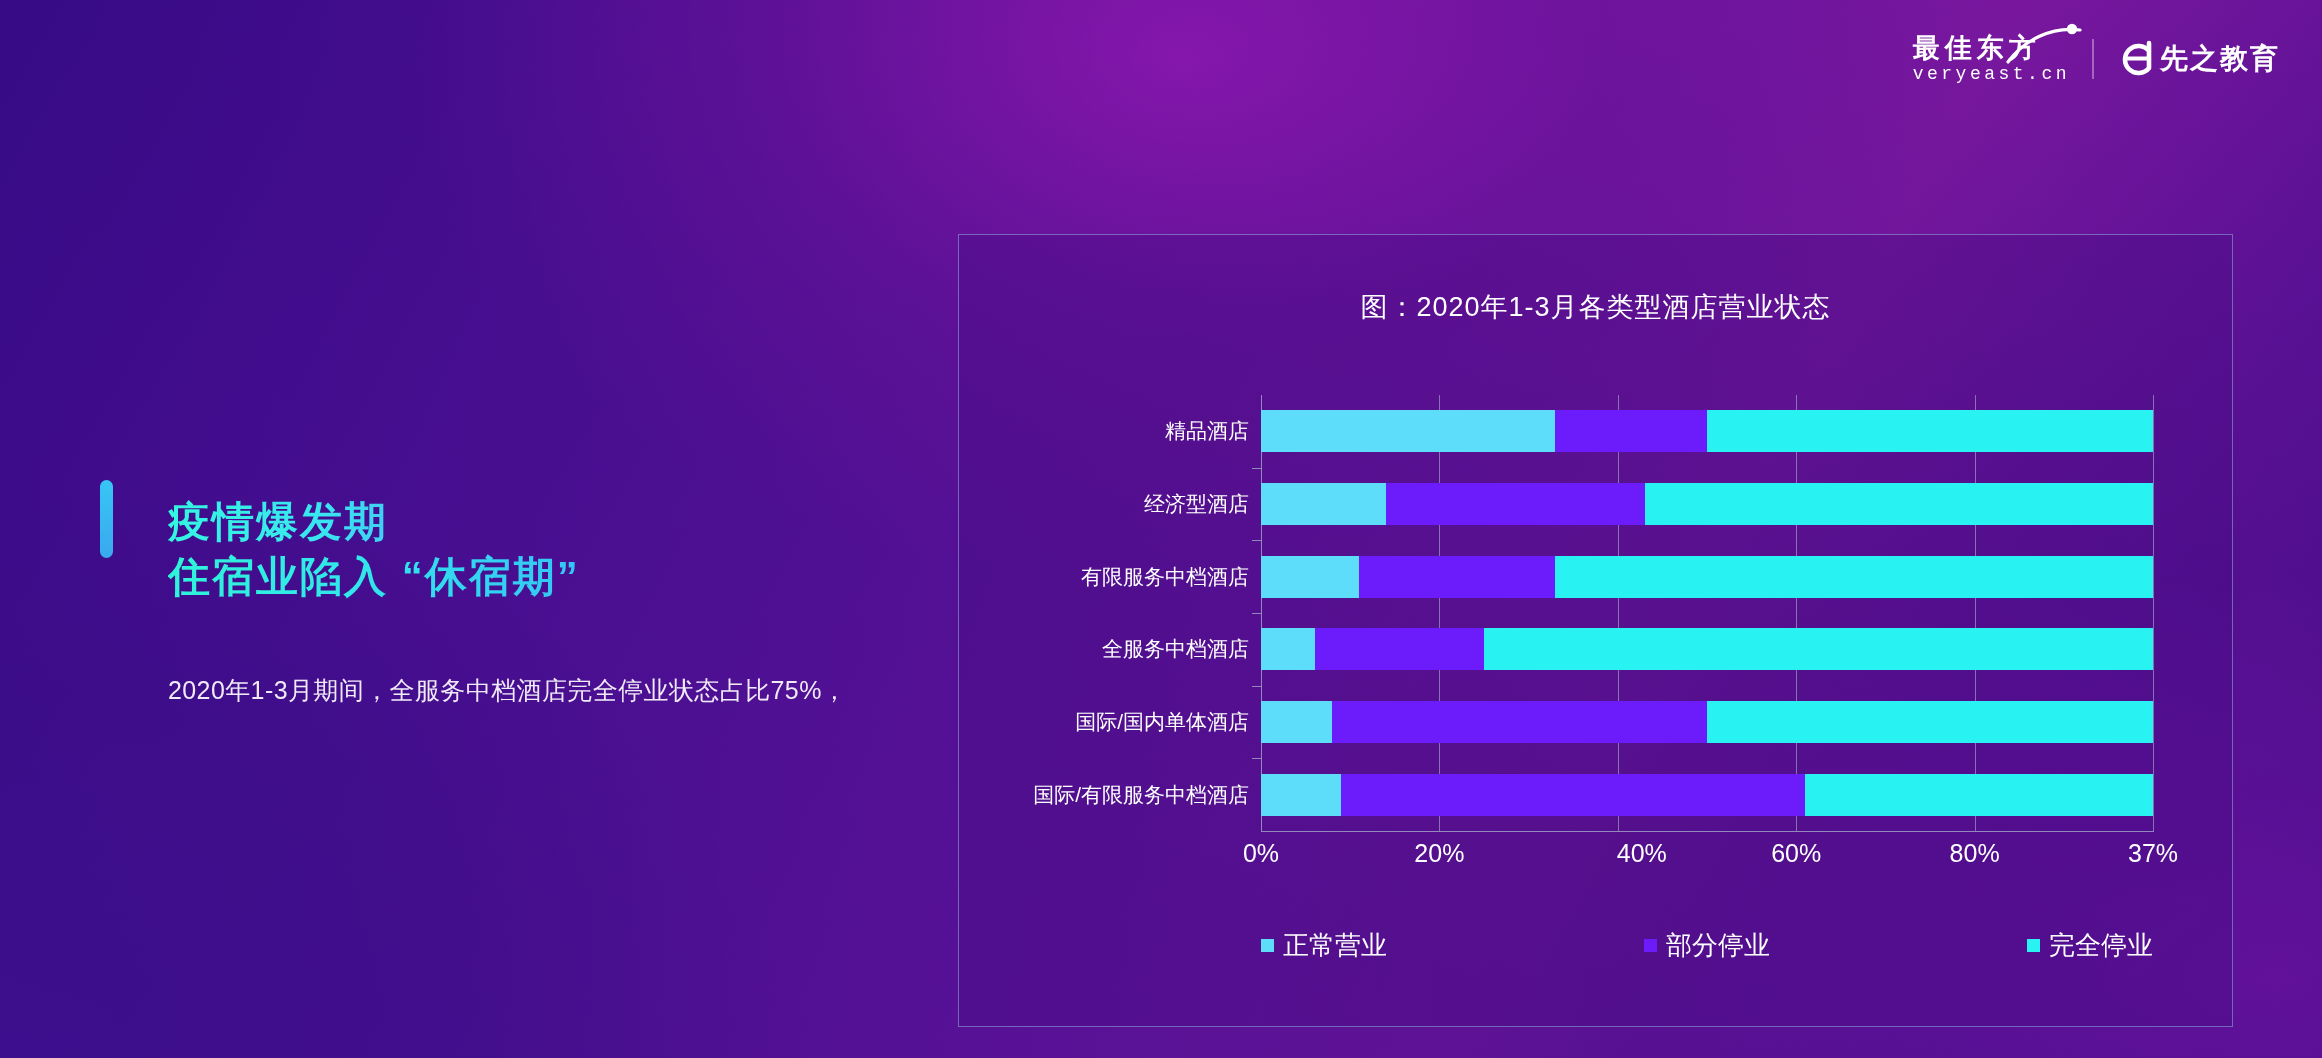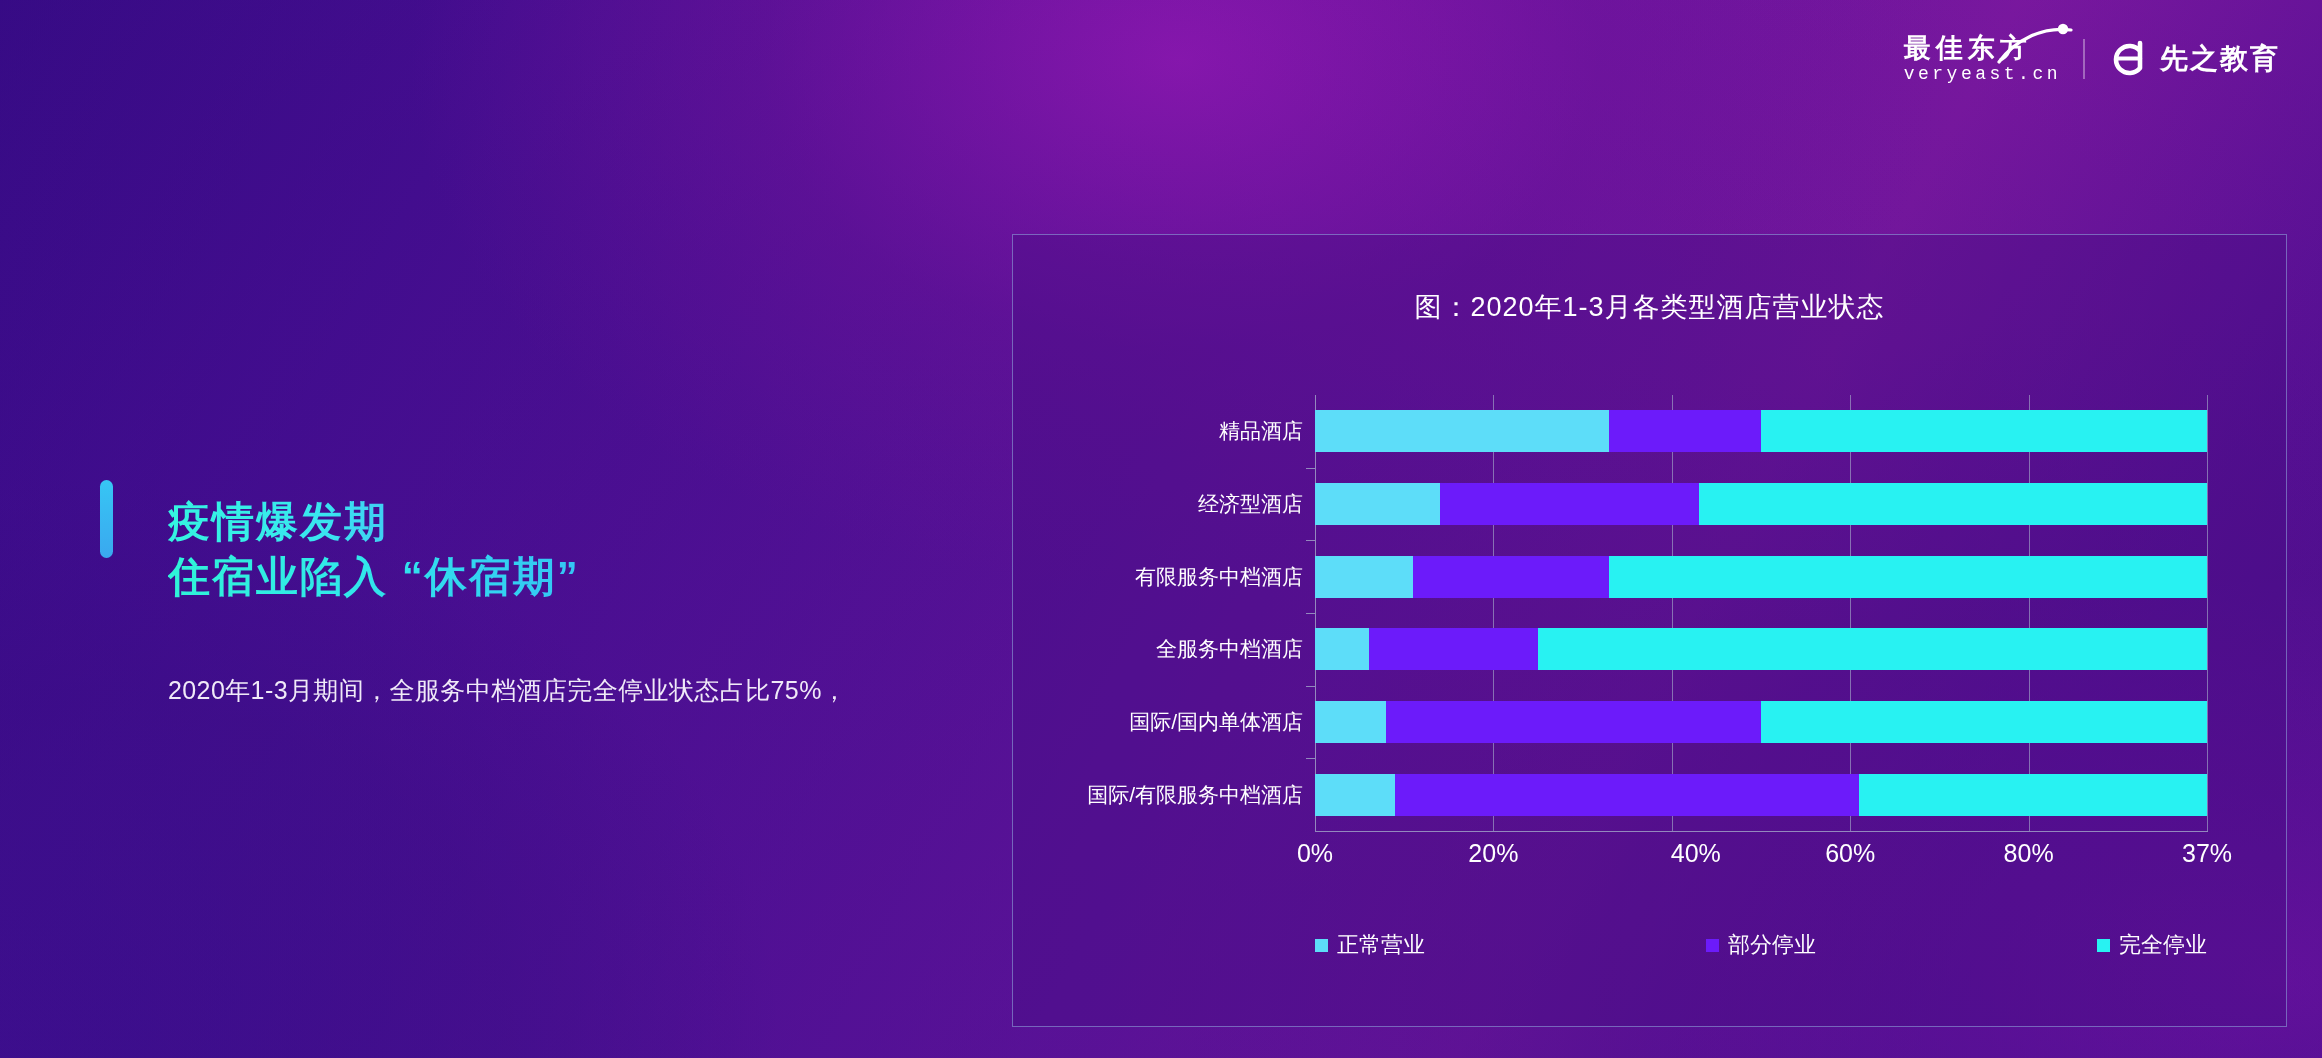--- a/index.html
+++ b/index.html
@@ -35,21 +35,21 @@
     color:#ffffff;font-size:27px;font-weight:bold;letter-spacing:5px;
     line-height:1.05;white-space:nowrap;
   }
   .logo-veryeast .en-name{
     color:#ffffff;font-size:18px;letter-spacing:3.5px;
     font-family:"Liberation Mono","DejaVu Sans Mono",monospace;
     margin-top:2px;white-space:nowrap;
   }
   .swoosh{position:absolute;right:-26px;top:-12px;}
   .logo-divider{width:2px;height:40px;background:rgba(255,255,255,0.35);}
-  .logo-xianzhi{display:flex;align-items:center;gap:9px;}
+  .logo-xianzhi{display:flex;align-items:center;}
   .logo-xianzhi .e-mark{
     width:44px;height:44px;display:flex;align-items:center;justify-content:center;
   }
   .logo-xianzhi .xz-name{
     color:#ffffff;font-size:28px;font-weight:bold;letter-spacing:2px;white-space:nowrap;
   }
 
   
   #left-panel{position:absolute;left:0;top:0;width:960px;height:1058px;}
   #accent-bar{
@@ -72,21 +72,21 @@
     color:transparent;-webkit-text-fill-color:transparent;
   }
   #body-copy{
     position:absolute;left:168px;top:665px;width:740px;
     color:#f0eaf8;font-size:25px;line-height:2.05;letter-spacing:0.4px;
   }
   #body-copy p{margin:0;white-space:nowrap;}
 
   
   #chart-panel{
-    position:absolute;left:1012px;top:234px;width:1275px;height:793px;
+    position:absolute;left:958px;top:234px;width:1275px;height:793px;
     border:1px solid rgba(150,175,225,0.55);
     background:rgba(68,12,130,0.34);
     box-sizing:border-box;
   }
   #chart-title{
     position:absolute;left:0;right:0;top:54px;
     text-align:center;color:#ffffff;font-size:27px;letter-spacing:1px;
   }
   #plot-wrap{
     position:absolute;left:0;top:0;width:1275px;height:793px;
@@ -123,21 +123,21 @@
     position:absolute;top:604px;transform:translateX(-50%);
     color:#ffffff;font-size:25px;white-space:nowrap;
   }
   
   #legend{
     position:absolute;left:302px;top:690px;width:892px;height:40px;
     display:flex;justify-content:space-between;align-items:center;
   }
   .legend-item{display:flex;align-items:center;gap:9px;}
   .legend-swatch{width:13px;height:13px;display:inline-block;}
-  .legend-label{color:#ffffff;font-size:22px;white-space:nowrap;}
+  .legend-label{color:#ffffff;font-size:26px;white-space:nowrap;}
 </style>
 </head>
 <body>
 
 <div id="bg-base"></div>
 <div id="bg-tint"></div>
 
 <div id="logo-row">
   <div class="logo-block logo-veryeast">
     <span class="cn-name">最佳东方</span>

